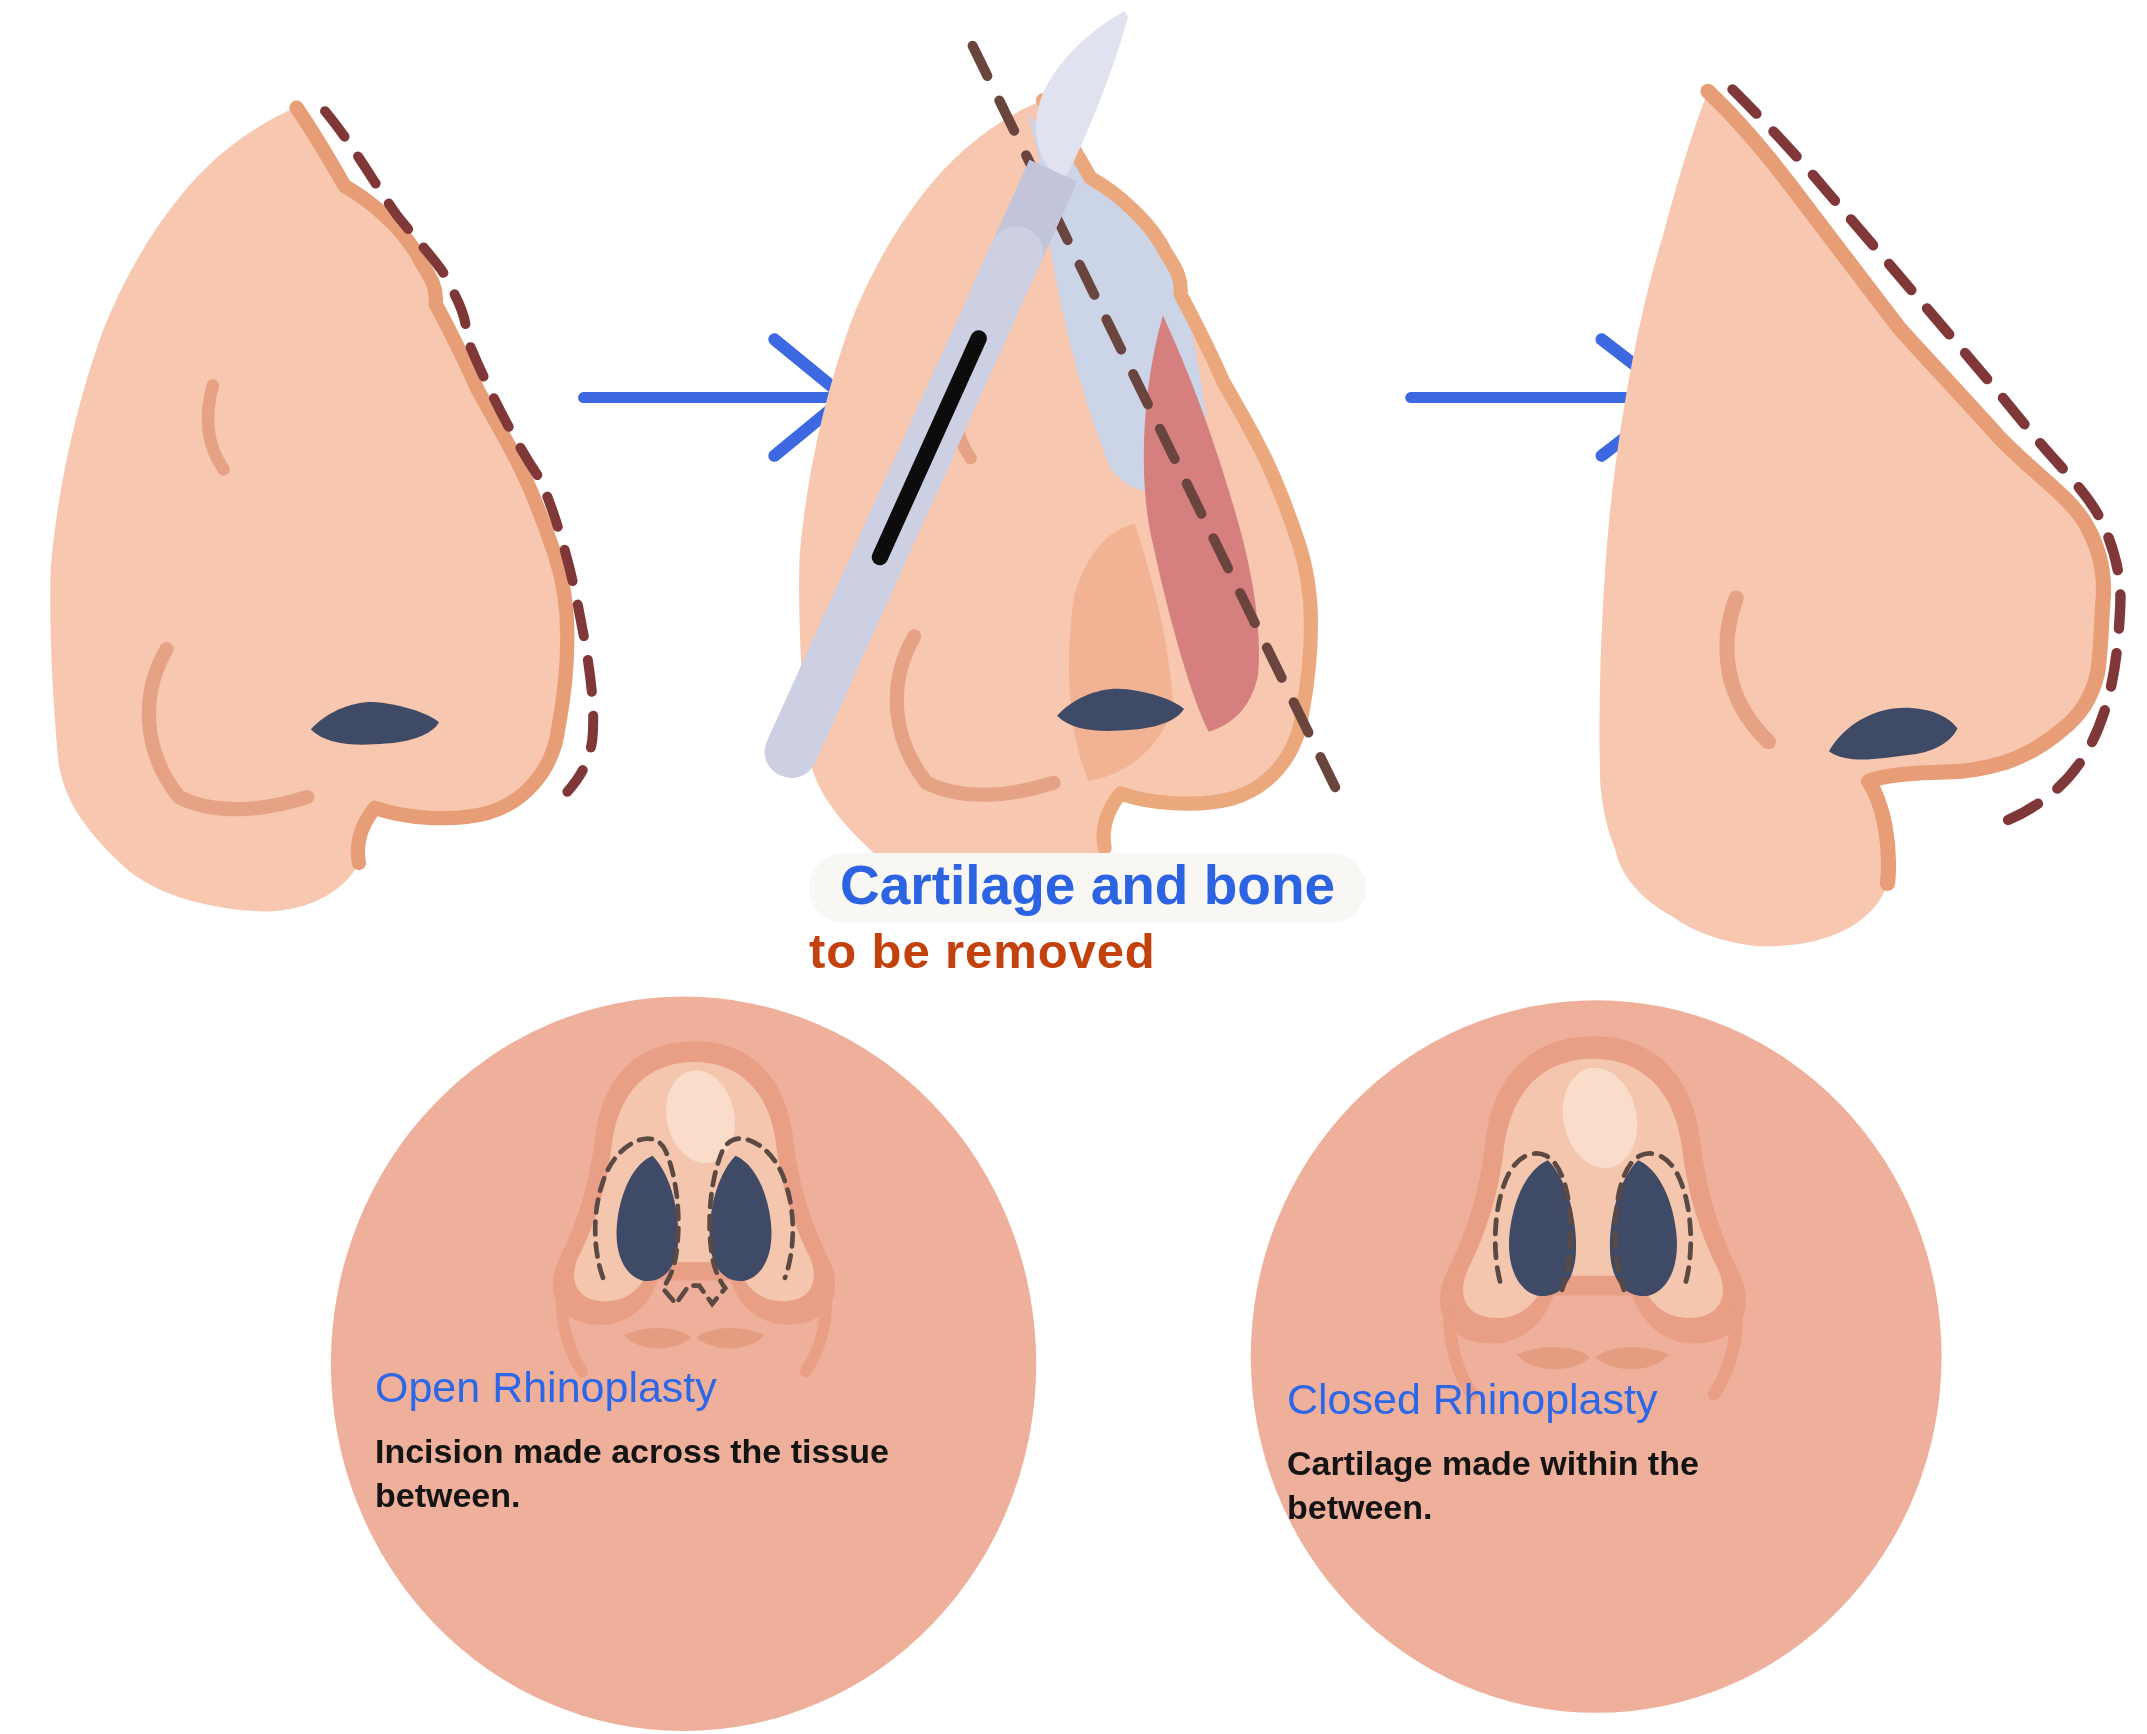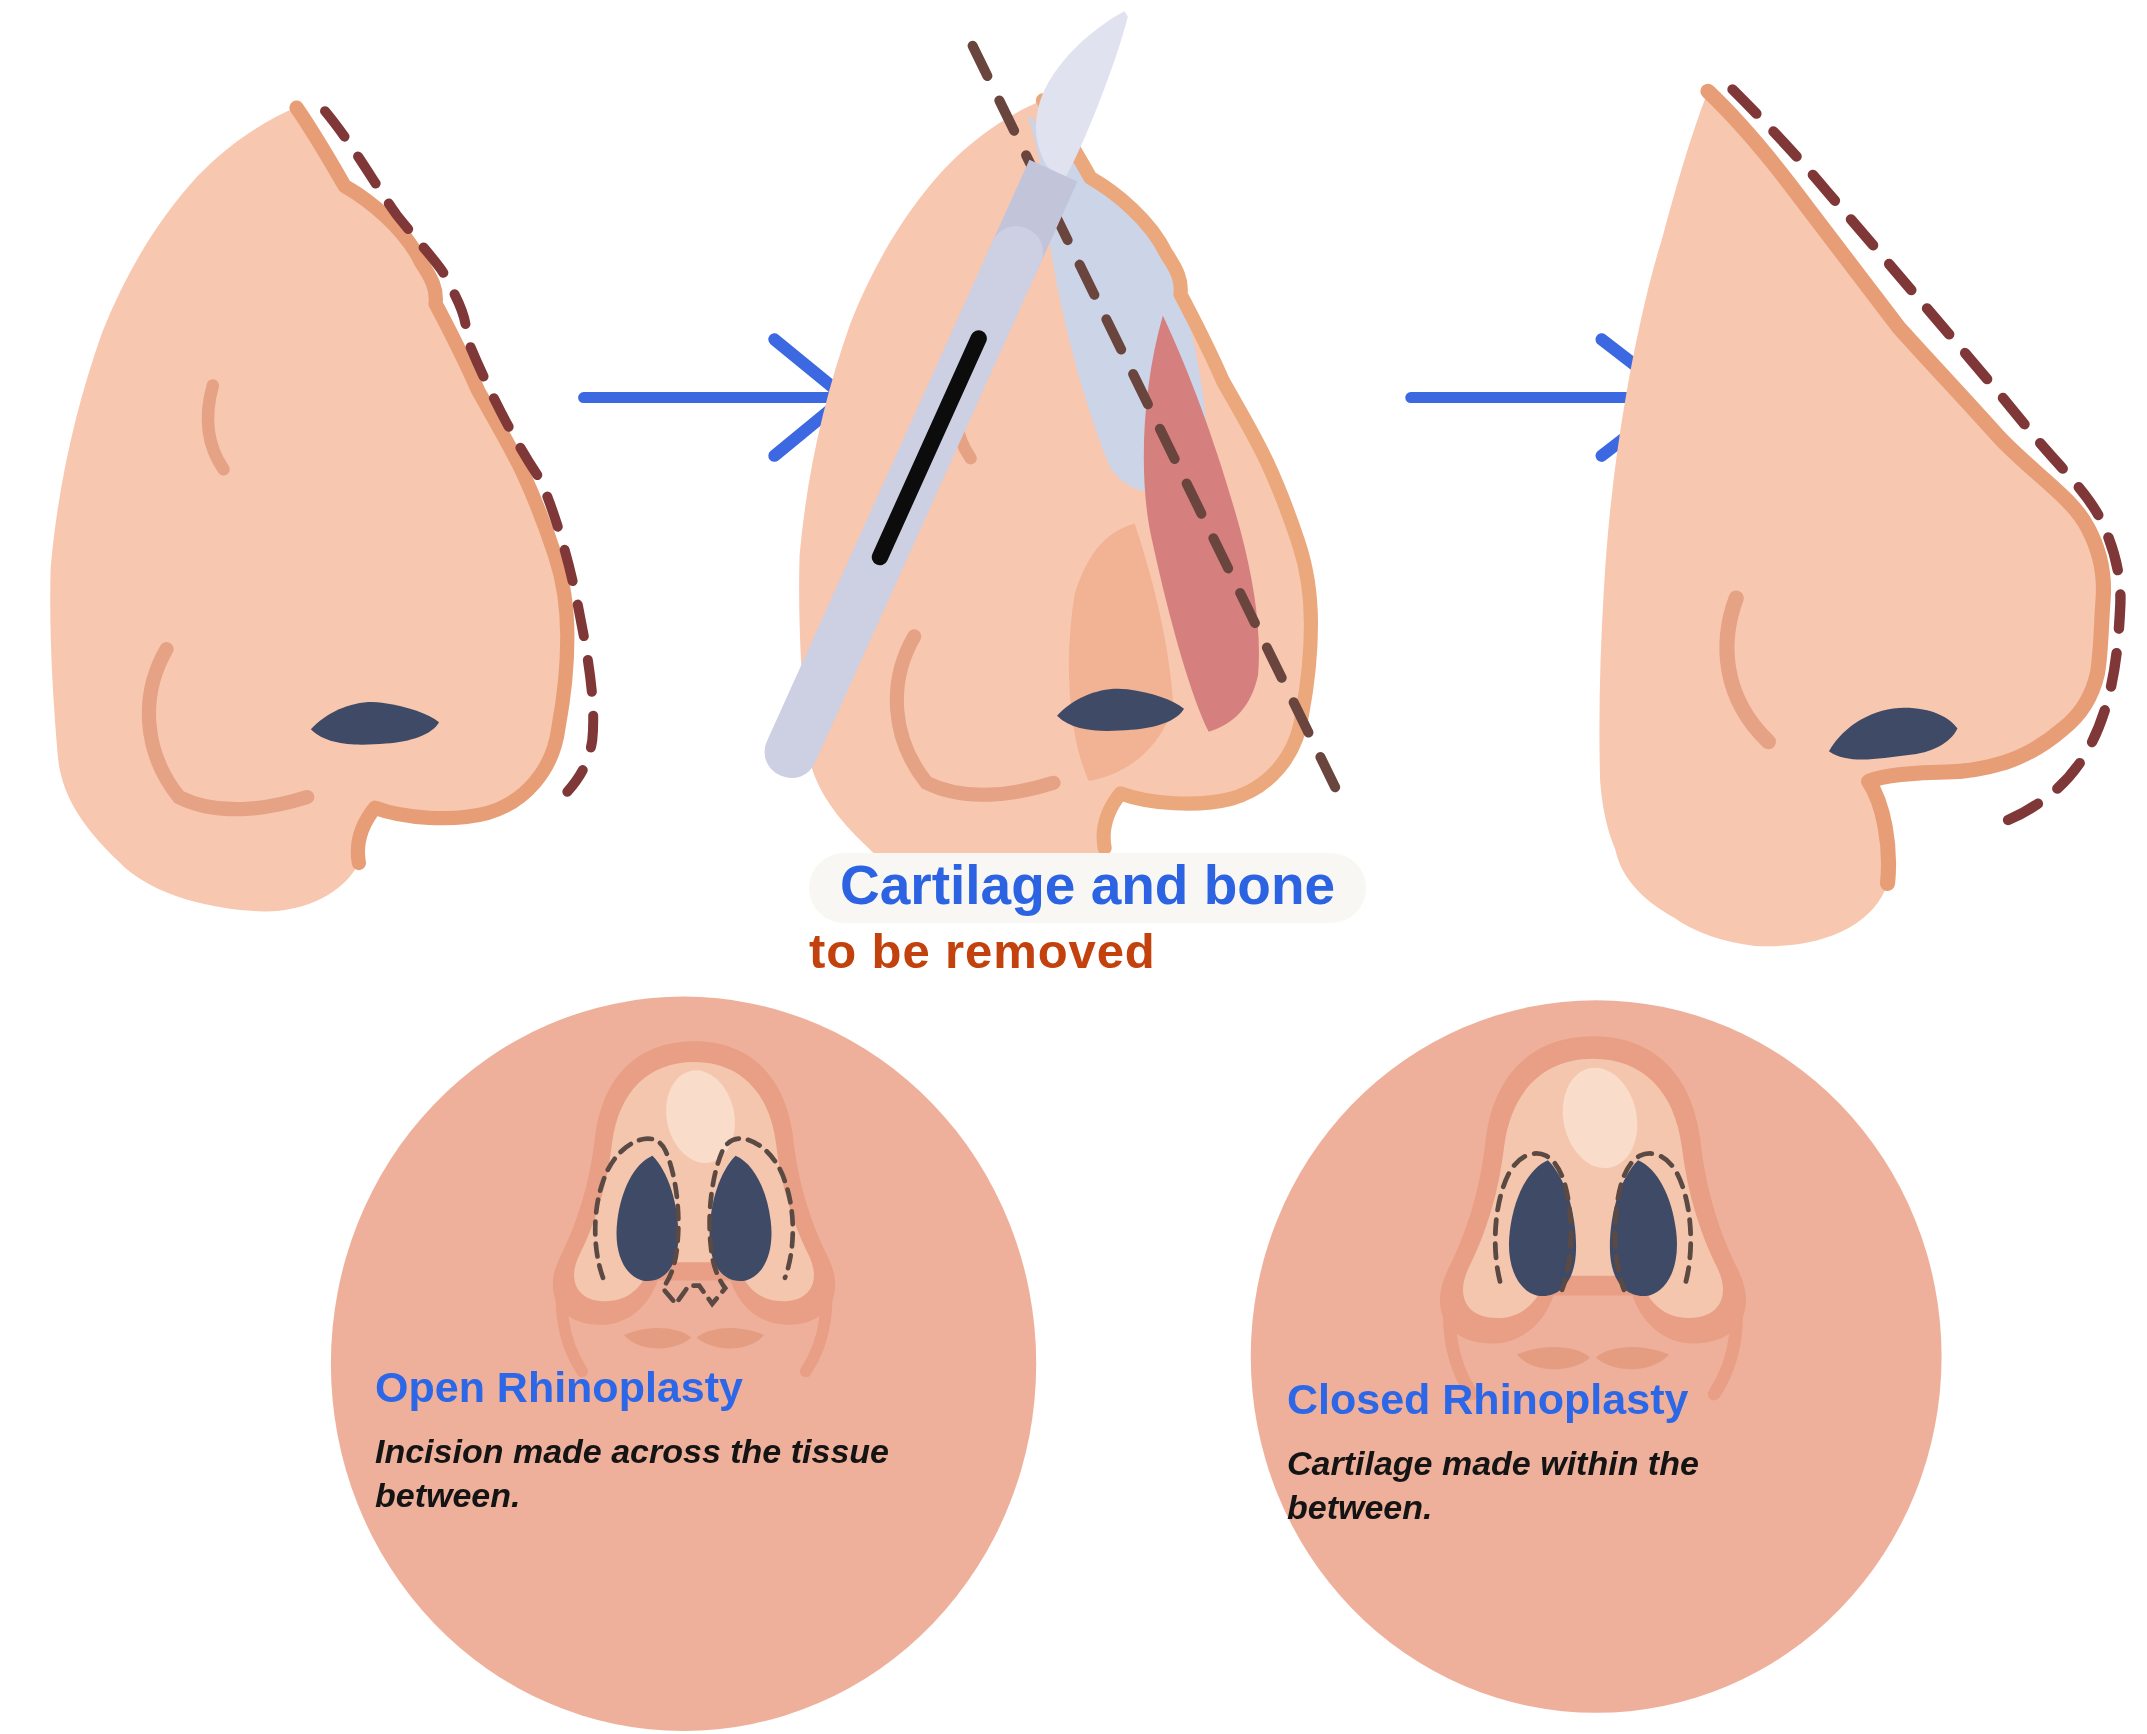--- a/index.html
+++ b/index.html
@@ -9,22 +9,22 @@
   }
   .scene{position:absolute;left:0;top:0;width:2147px;height:1735px;}
   .txt{position:absolute;text-align:left;}
   .label-line1{
     display:inline-block;font-size:55px;font-weight:bold;color:#2b63e2;
     background:#f8f7f3;border-radius:42px;padding:3.6px 31px 9px 31px;line-height:1.05;
   }
   .label-line2{
     font-size:49px;font-weight:bold;color:#c2410c;margin-top:1.8px;letter-spacing:0.9px;line-height:1.1;
   }
-  .circle-title{font-size:43px;font-weight:bold;color:#2b67e6;line-height:1.1;margin-bottom:18px;}
-  .circle-desc{font-size:34px;font-weight:bold;color:#141414;line-height:1.3;font-style:italic;}
+  .circle-title{font-size:43px;font-weight:normal;color:#2b67e6;line-height:1.1;margin-bottom:18px;}
+  .circle-desc{font-size:34px;font-weight:bold;color:#141414;line-height:1.3;}
 </style>
 </head>
 <body>
 
 <svg class="scene" viewBox="0 0 2362 1908" xmlns="http://www.w3.org/2000/svg">
   <defs>
 
     <g id="domeBase">
       <path fill="#e89f85" d="M150,12 C106,12 80,40 74,84 C70,122 60,152 46,180 C34,206 46,228 74,230 C100,232 116,214 122,196 L178,196 C184,214 200,232 226,230 C254,228 266,206 254,180 C240,152 230,122 226,84 C220,40 194,12 150,12 Z"></path>
       <path fill="#f5c6ae" d="M150,28 C114,28 92,52 87,90 C83,124 74,152 62,176 C52,196 60,212 82,212 C102,212 112,198 118,182 L182,182 C188,198 198,212 218,212 C240,212 248,196 238,176 C226,152 217,124 213,90 C208,52 186,28 150,28 Z"></path>

